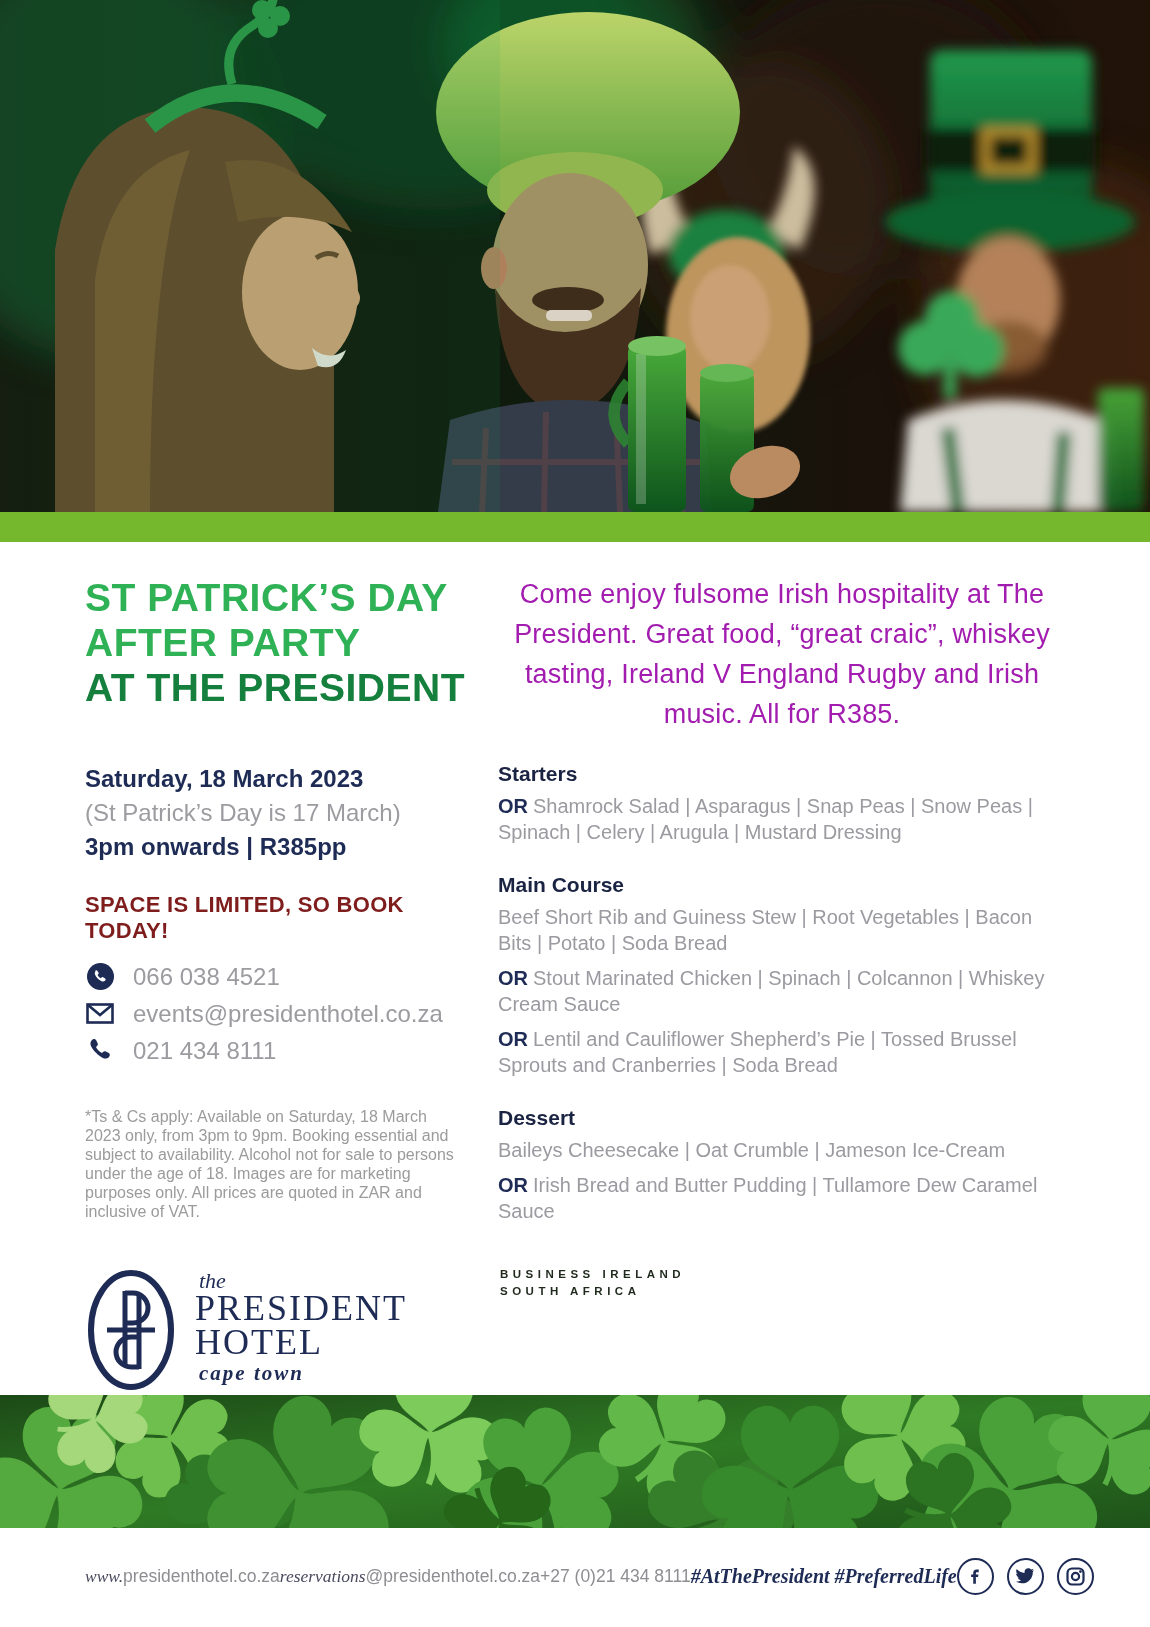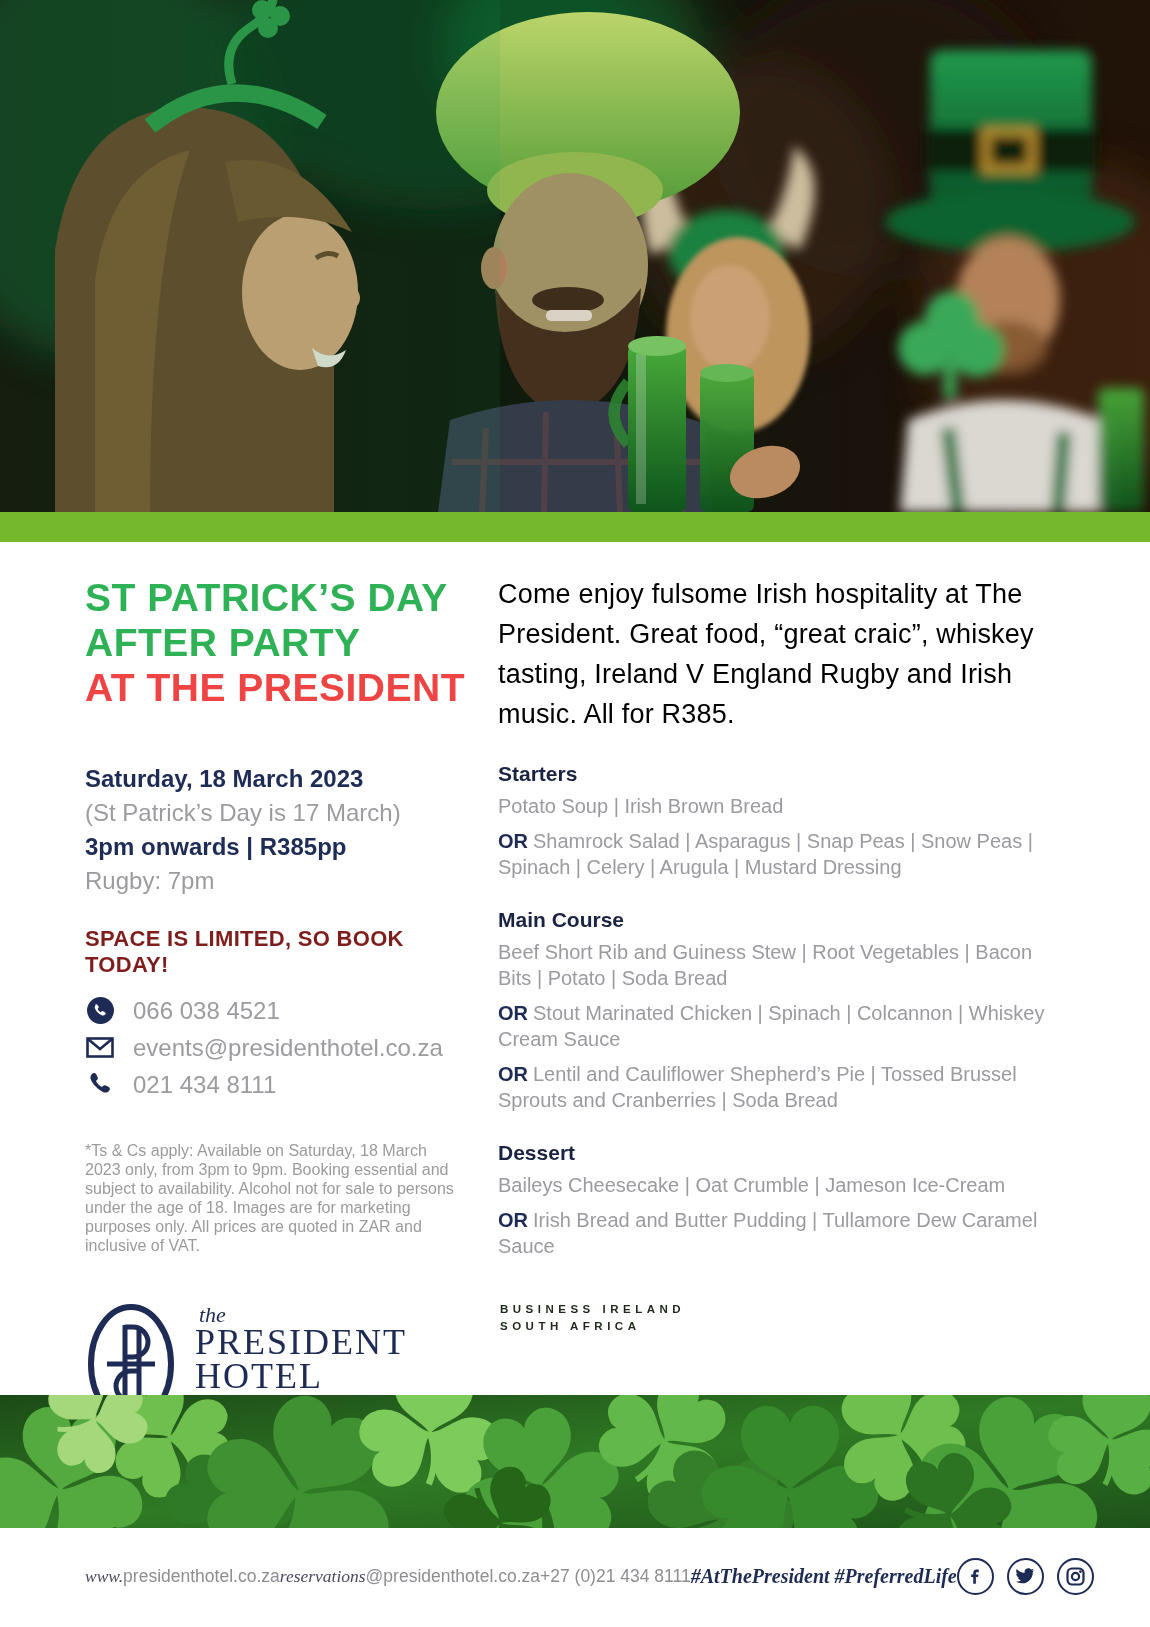--- a/index.html
+++ b/index.html
@@ -9,21 +9,21 @@
   
   .hero { position:absolute; top:0; left:0; width:1150px; height:512px; }
   .greenbar { position:absolute; top:512px; left:0; width:1150px; height:30px; background:#76b82d; }
 
   
   .col-left  { position:absolute; left:85px;  top:575px; width:398px; }
   .col-right { position:absolute; left:498px; top:574px; width:568px; }
 
   .title { font-size:39px; line-height:45px; font-weight:600; letter-spacing:.5px; }
   .title .t-green { color:#2fb155; }
-  .title .t-navy  { color:#ef4444; }
+  .title .t-navy  { color:#15803d; }
 
   .details { margin-top:52px; font-size:24px; line-height:34px; }
   .details .bold { color:#1d2b55; font-weight:bold; }
   .details .gray { color:#9b9ba0; }
 
   .cta { margin-top:28px; font-size:22px; font-weight:bold; color:#7f1d1d; letter-spacing:.3px; }
 
   .contacts { margin-top:14px; }
   .contact-row { display:flex; align-items:center; gap:18px; height:37px; }
   .contact-row .cicon { width:30px; display:flex; justify-content:center; }
@@ -32,21 +32,21 @@
   .terms { margin-top:38px; width:372px; font-size:16px; line-height:19px; color:#9b9b9b; }
 
   
   .plogo { margin-top:46px; display:flex; align-items:flex-start; gap:18px; color:#1d2b55; }
   .plogo-text { padding-top:4px; }
   .plogo-the  { font-family:"Liberation Serif", serif; font-style:italic; font-size:22px; line-height:20px; margin-left:4px; }
   .plogo-name { font-family:"Liberation Serif", serif; font-size:36px; line-height:34px; letter-spacing:2px; }
   .plogo-city { font-family:"Liberation Serif", serif; font-style:italic; font-size:21px; letter-spacing:2px; margin-top:2px; margin-left:4px;font-weight:bold; }
 
   
-  .intro { font-size:27px; line-height:40px; color:#000000; letter-spacing:.2px; }
+  .intro { font-size:27px; line-height:40px; color:#a21caf; letter-spacing:.2px;text-align:center; }
   .menu-section { margin-top:28px; }
   .menu-heading { font-size:21px; font-weight:bold; color:#1a2342; margin-bottom:7px; }
   .menu-item { font-size:20px; line-height:26px; color:#9a9aa0; margin-bottom:9px; }
   .menu-item .or { font-weight:bold; color:#1d2b55; }
   .menu-item .or:not(:empty) { margin-right:5px; }
 
   
   .bisa { margin-top:42px; margin-left:2px; }
   .bisa-word { position:relative; font-size:66px; font-weight:bold; letter-spacing:-1px; line-height:60px; }
   .bisa-b { color:#76a777; } .bisa-i { color:#24411f; } .bisa-s { color:#2c4a26; } .bisa-a { color:#2c4a26; }
@@ -202,21 +202,20 @@
     <div class="title">
       <div class="t-green">ST PATRICK’S DAY</div>
       <div class="t-green">AFTER PARTY</div>
       <div class="t-navy">AT THE PRESIDENT</div>
     </div>
 
     <div class="details">
       <div class="bold">Saturday, 18 March 2023</div>
       <div class="gray">(St Patrick’s Day is 17 March)</div>
       <div class="bold">3pm onwards | R385pp</div>
-      <div class="gray">Rugby: 7pm</div>
     </div>
 
     <div class="cta">SPACE IS LIMITED, SO BOOK TODAY!</div>
 
     <div class="contacts">
       <div class="contact-row">
         <span class="cicon">
           <svg width="27" height="27" viewBox="0 0 27 27">
               <circle cx="13.5" cy="13.5" r="13.5" fill="#1d2b55"></circle>
             <path d="M8.3 7.6 c.6-.6 1.5-.7 2 .1 l1.2 1.9 c.4.6.2 1.2-.3 1.7 l-.6.6 c.5 1.2 2.1 2.8 3.3 3.3 l.6-.6 c.5-.5 1.1-.7 1.7-.3 l1.9 1.2 c.8.5.7 1.4.1 2 c-.9.9-2.3 1.2-3.6.7 c-2.8-1-5.6-3.8-6.6-6.6 c-.5-1.3-.2-2.7.7-3.6 Z" fill="#ffffff"></path>
@@ -263,21 +262,20 @@
         <div class="plogo-city">cape town</div>
       </div>
     </div>
   </div>
 
   <div class="col-right">
     <div class="intro">Come enjoy fulsome Irish hospitality at The President. Great food, “great craic”, whiskey tasting, Ireland V England Rugby and Irish music. All for R385.</div>
 
     <div class="menu-section">
       <div class="menu-heading">Starters</div>
-      <p class="menu-item"><span class="or"></span><span>Potato Soup | Irish Brown Bread</span></p>
       <p class="menu-item"><span class="or">OR</span><span>Shamrock Salad | Asparagus | Snap Peas | Snow Peas | Spinach | Celery | Arugula | Mustard Dressing</span></p>
     </div>
 
     <div class="menu-section">
       <div class="menu-heading">Main Course</div>
       <p class="menu-item"><span class="or"></span><span>Beef Short Rib and Guiness Stew | Root Vegetables | Bacon Bits | Potato | Soda Bread</span></p>
       <p class="menu-item"><span class="or">OR</span><span>Stout Marinated Chicken | Spinach | Colcannon | Whiskey Cream Sauce</span></p>
       <p class="menu-item"><span class="or">OR</span><span>Lentil and Cauliflower Shepherd’s Pie | Tossed Brussel Sprouts and Cranberries | Soda Bread</span></p>
     </div>
 

